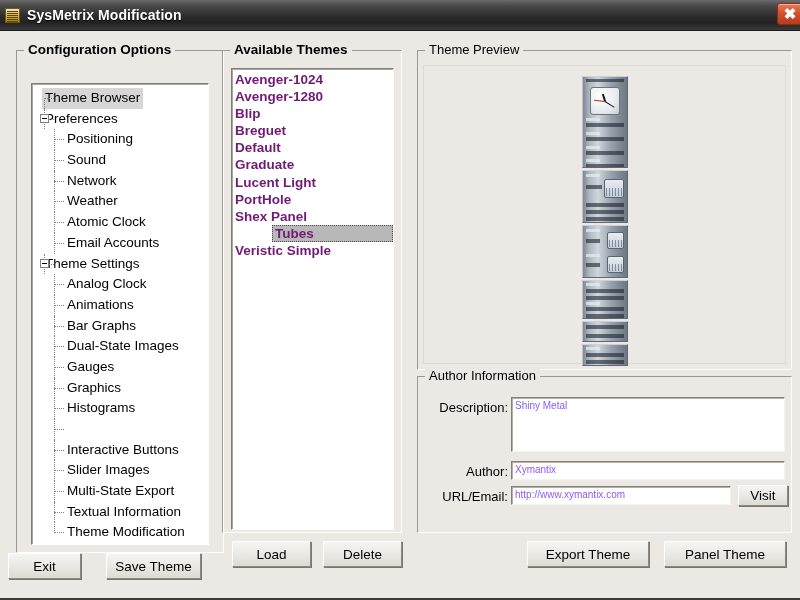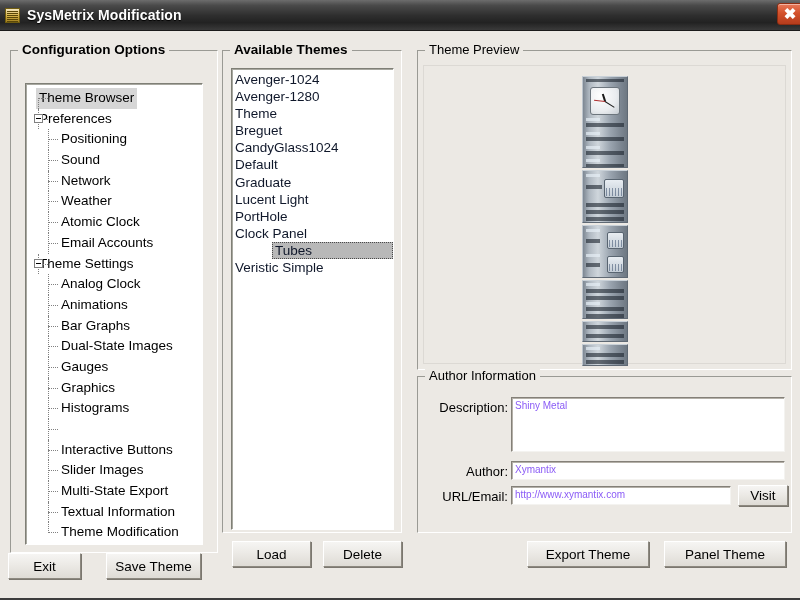--- a/index.html
+++ b/index.html
@@ -143,23 +143,23 @@
   }
 
   
   #themes-panel {
     position: absolute; left: 8px; top: 17px;
     width: 163px; height: 462px;
     overflow: hidden;
   }
   .litem {
     height: 17.1px; line-height: 17.1px;
-    font-size: 13.5px; color: #0f172a;
+    font-size: 13.5px; color: #701a75;
     padding: 0 6px 0 3px;
-    white-space: nowrap; cursor: default;
+    white-space: nowrap; cursor: default; font-weight: bold;
   }
   .litem.sel {
     background: #b8b8b8;
     outline: 1px dotted #4a4a4a;
     outline-offset: -1px;
     margin-left: 40px;
   }
 
   
   #preview-inner {
@@ -274,21 +274,21 @@
       <i style="top:8px"></i>
         <i style="top:10px"></i>
         <i style="top:12px"></i>
     </span>
     <span id="title-text">SysMetrix Modification</span>
     <span id="close-btn">✖</span>
   </div>
 
   <div id="client">
 
-    <div class="group bold" style="left:10px; top:19px; width:208px; height:503px;">
+    <div class="group bold" style="left:16px; top:19px; width:208px; height:503px;">
       <span class="legend">Configuration Options</span>
 
       <div id="tree-panel" class="sunken">
         <div id="tree">
             <div class="tnode lvl0 sel">
               <span class="vline" style="top: 10px;"></span>
               <span class="stub"></span>
               <span class="tlabel">Theme Browser</span>
             </div>
             <div class="tnode lvl0">
@@ -401,28 +401,27 @@
       </div>
     </div>
 
     <div class="group bold" style="left:222px; top:19px; width:180px; height:483px;">
       <span class="legend">Available Themes</span>
 
       <div id="themes-panel" class="sunken">
         <div id="themes-list" style="padding-top:2px;">
             <div class="litem">Avenger-1024</div>
             <div class="litem">Avenger-1280</div>
-            <div class="litem">Theme</div>
+            <div class="litem">Blip</div>
             <div class="litem">Breguet</div>
-            <div class="litem">CandyGlass1024</div>
             <div class="litem">Default</div>
             <div class="litem">Graduate</div>
             <div class="litem">Lucent Light</div>
             <div class="litem">PortHole</div>
-            <div class="litem">Clock Panel</div>
+            <div class="litem">Shex Panel</div>
             <div class="litem sel">Tubes</div>
             <div class="litem">Veristic Simple</div>
           </div>
       </div>
     </div>
 
     <div class="group" style="left:417px; top:19px; width:375px; height:320px;">
       <span class="legend">Theme Preview</span>
 
       <div id="preview-inner">

